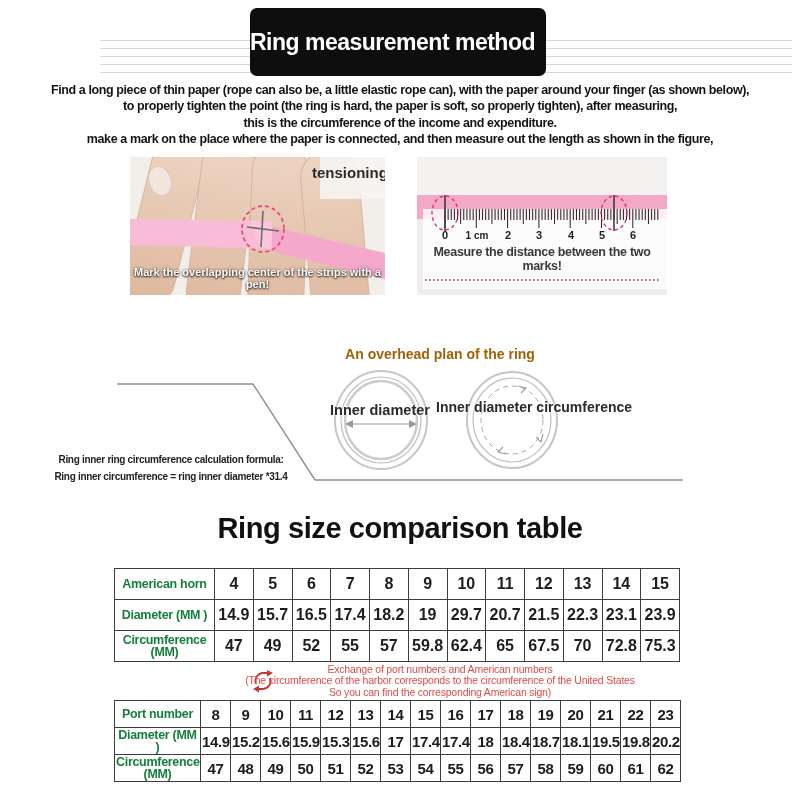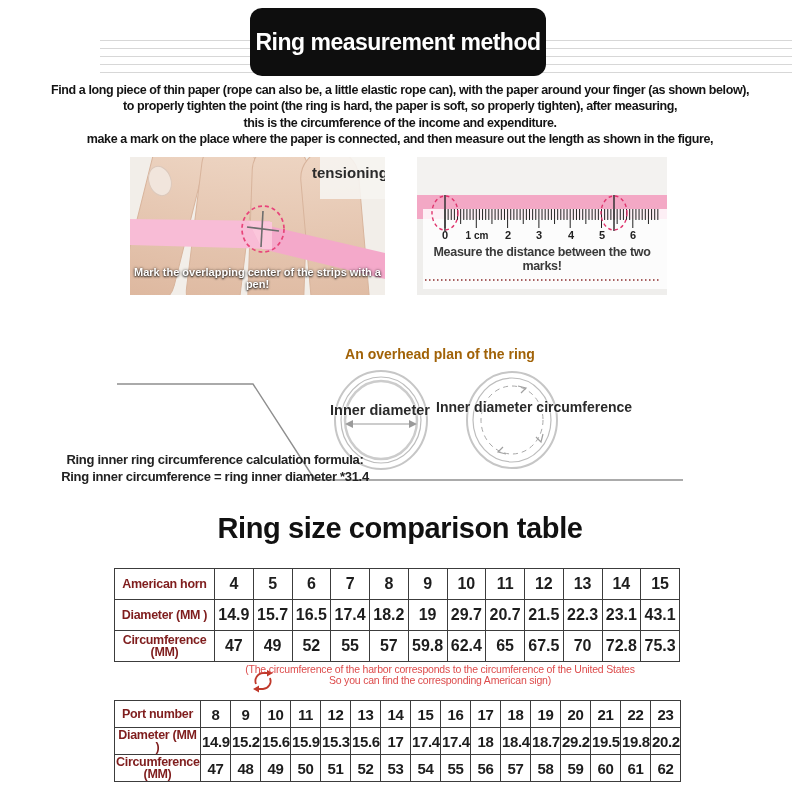--- a/index.html
+++ b/index.html
@@ -4,21 +4,21 @@
 <style>
   html,body{margin:0;padding:0;background:#fff;}
   *{box-sizing:border-box;}
   body{font-family:"Liberation Sans","DejaVu Sans",sans-serif;color:#1c1c1c;}
   #page{position:relative;width:800px;height:800px;background:#ffffff;overflow:hidden;margin:0 auto;}
 
   
   .ruled-lines{position:absolute;left:100px;top:40px;width:692px;height:40px;
     background:repeating-linear-gradient(to bottom,#d7d7d7 0 1px,transparent 1px 8px);z-index:1;}
   .title-box{position:absolute;left:250px;top:8px;width:296px;height:68px;background:#0e0e0e;
-    border-radius:12px;display:flex;align-items:center;justify-content:center;z-index:2;}
+    border-radius:7px;display:flex;align-items:center;z-index:2;}
   .title-box span{color:#fff;font-size:23px;font-weight:700;letter-spacing:-0.5px;}
 
   .intro{position:absolute;left:0;top:82px;width:800px;text-align:center;
     font-size:12.5px;font-weight:700;letter-spacing:-0.4px;line-height:16.4px;color:#141414;}
   .intro div{white-space:nowrap;}
 
   
   .photo{position:absolute;top:157px;height:138px;overflow:hidden;}
   .photo-left{left:130px;width:255px;}
   .photo-right{left:417px;width:250px;}
@@ -31,31 +31,31 @@
 
   
   .overhead-title{position:absolute;left:80px;top:346px;width:720px;text-align:center;
     font-size:14px;font-weight:700;color:#a16207;}
   .overhead-svg{position:absolute;left:0;top:368px;}
   .ring-label{position:absolute;font-weight:700;color:#2a2a2a;
     text-shadow:0 0 3px #fff,0 0 2px #fff;}
   .label-inner-diameter{left:330px;top:402px;font-size:14.5px;}
   .label-inner-circ{left:436px;top:399px;font-size:14px;}
   .formula{position:absolute;left:15px;top:452px;width:312px;text-align:center;
-    font-size:13px;font-weight:700;line-height:16.5px;color:#222;letter-spacing:-0.3px;margin-left:44px;}
+    font-size:10px;font-weight:700;line-height:16.5px;color:#222;letter-spacing:-0.3px;}
 
   
   .section-heading{position:absolute;left:0;top:512px;width:800px;text-align:center;
     font-size:29px;font-weight:700;color:#111;letter-spacing:-0.4px;}
 
   table.size-table{position:absolute;border-collapse:collapse;table-layout:fixed;
     background:#fff;}
   table.size-table th,table.size-table td{border:1.6px solid #3c3c3c;text-align:center;
     padding:0 1px;overflow:hidden;}
-  table.size-table th{font-size:12.5px;font-weight:600;letter-spacing:-0.3px;color:#7f1d1d;line-height:12.5px;}
+  table.size-table th{font-size:12.5px;font-weight:600;letter-spacing:-0.3px;color:#15803d;line-height:12.5px;}
   table.size-table td{font-weight:600;color:#1d1d1d;}
   #table-us{left:114px;top:568px;width:566px;}
   #table-us tr{height:31px;}
   #table-us td{font-size:16px;}
   #table-port{left:114px;top:700px;width:567px;}
   #table-port tr{height:27px;}
   #table-port td{font-size:15px;letter-spacing:-0.4px;}
 
   .exchange-note{position:absolute;left:230px;top:664px;width:420px;text-align:center;
     color:#dd4b4b;font-size:10.5px;line-height:11.3px;letter-spacing:-0.2px;font-weight:400;}
@@ -263,21 +263,21 @@
           <td>15.7</td>
           <td>16.5</td>
           <td>17.4</td>
           <td>18.2</td>
           <td>19</td>
           <td>29.7</td>
           <td>20.7</td>
           <td>21.5</td>
           <td>22.3</td>
           <td>23.1</td>
-          <td>43.1</td>
+          <td>23.9</td>
         </tr>
         <tr>
           <th>Circumference (MM)</th>
           <td>47</td>
           <td>49</td>
           <td>52</td>
           <td>55</td>
           <td>57</td>
           <td>59.8</td>
           <td>62.4</td>
@@ -290,20 +290,21 @@
       </tbody>
   </table>
 
   <svg class="exchange-icon" viewBox="0 0 26 26">
     <path d="M6,16 A8 8 0 0 1 13,5 l5,0" fill="none" stroke="#c0392b" stroke-width="1.8"></path>
     <polygon points="17,2 23,5 17,8.5" fill="#c0392b"></polygon>
     <path d="M20,10 A8 8 0 0 1 13,21 l-5,0" fill="none" stroke="#c0392b" stroke-width="1.8"></path>
     <polygon points="9,17.5 3,21 9,24.5" fill="#c0392b"></polygon>
   </svg>
   <div class="exchange-note">
+    <div>Exchange of port numbers and American numbers</div>
     <div>(The circumference of the harbor corresponds to the circumference of the United States</div>
     <div>So you can find the corresponding American sign)</div>
   </div>
 
   <table class="size-table" id="table-port">
     <colgroup>
         <col style="width:86px">
       </colgroup>
     <tbody>
         <tr>
@@ -332,21 +333,21 @@
           <td>15.6</td>
           <td>15.9</td>
           <td>15.3</td>
           <td>15.6</td>
           <td>17</td>
           <td>17.4</td>
           <td>17.4</td>
           <td>18</td>
           <td>18.4</td>
           <td>18.7</td>
-          <td>29.2</td>
+          <td>18.1</td>
           <td>19.5</td>
           <td>19.8</td>
           <td>20.2</td>
         </tr>
         <tr>
           <th>Circumference (MM)</th>
           <td>47</td>
           <td>48</td>
           <td>49</td>
           <td>50</td>

